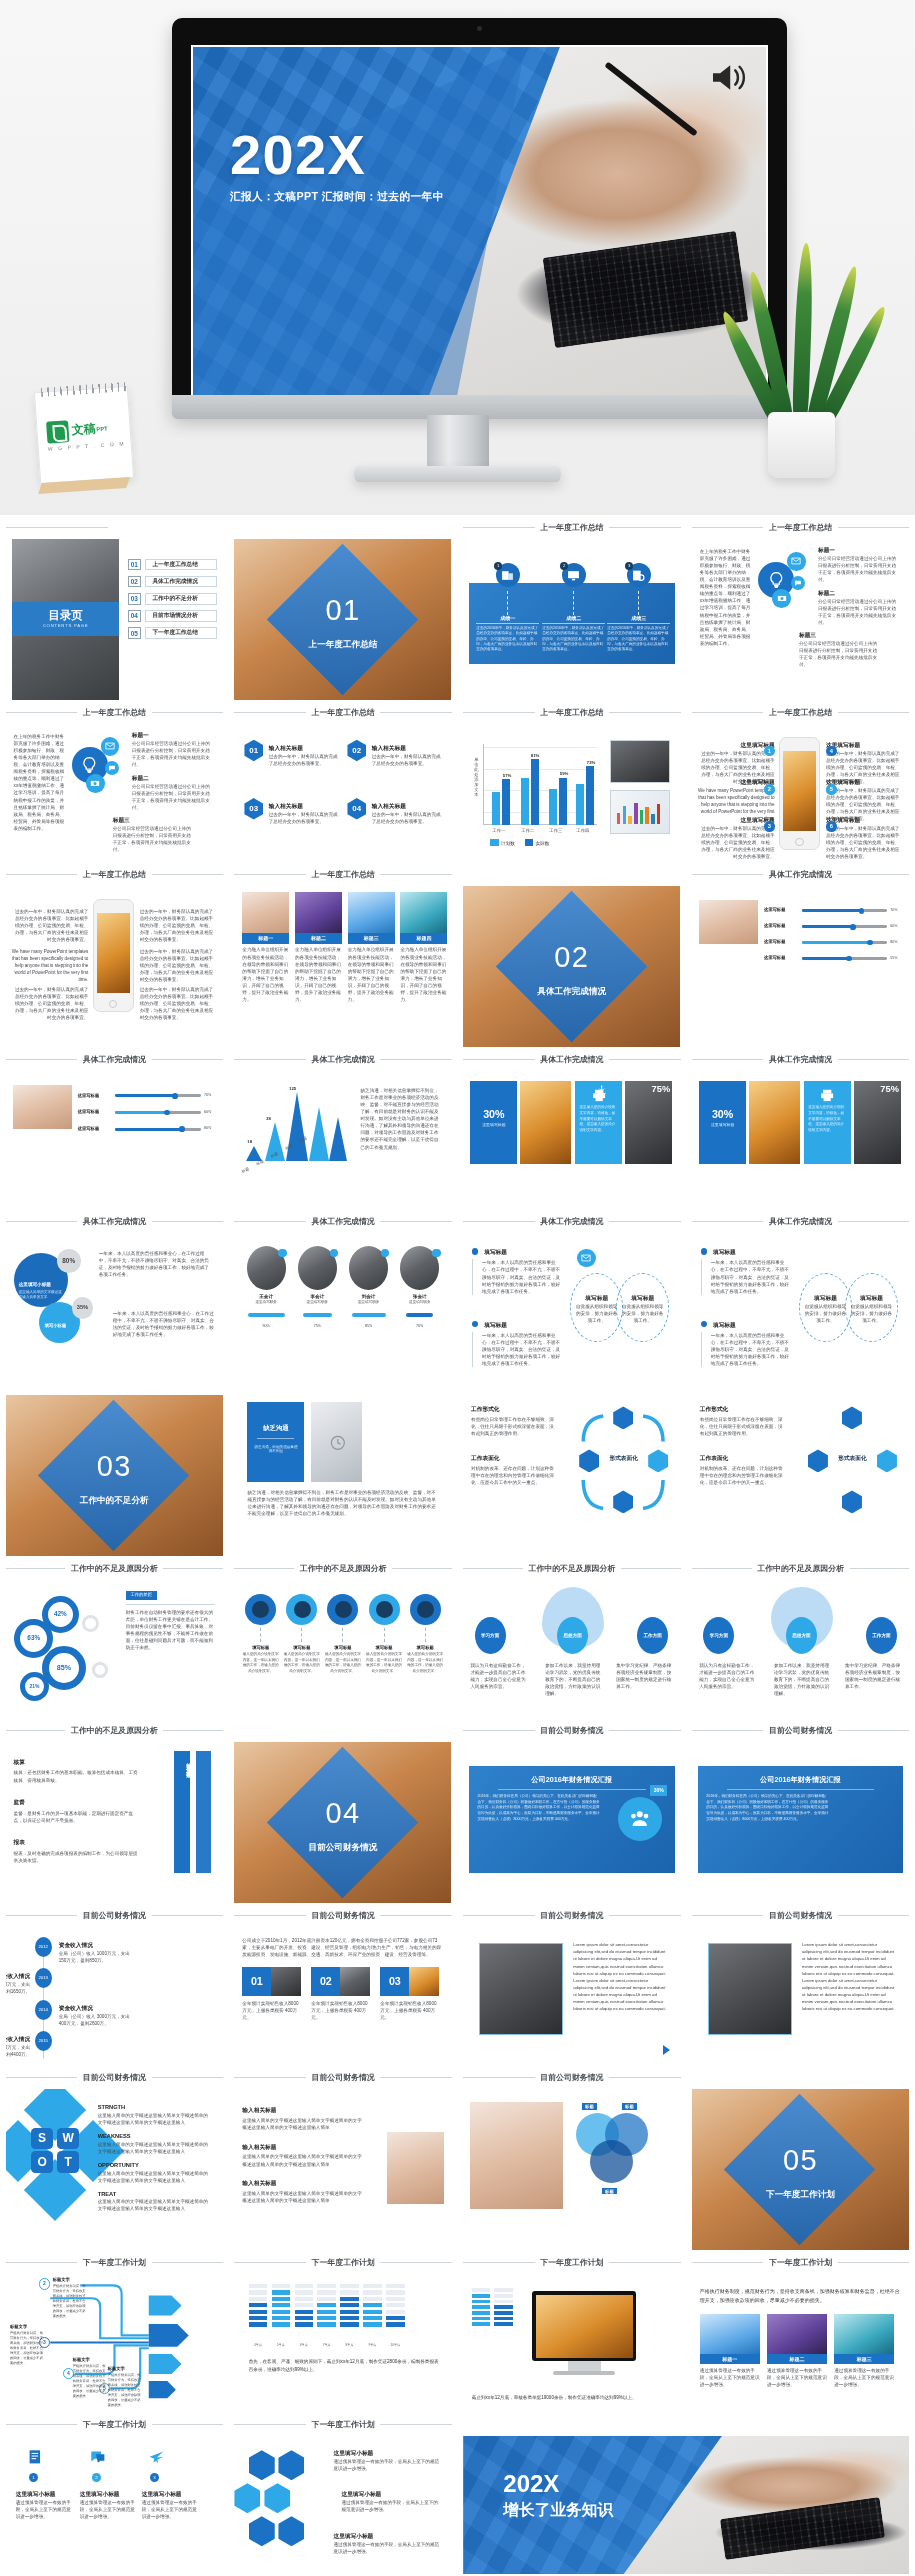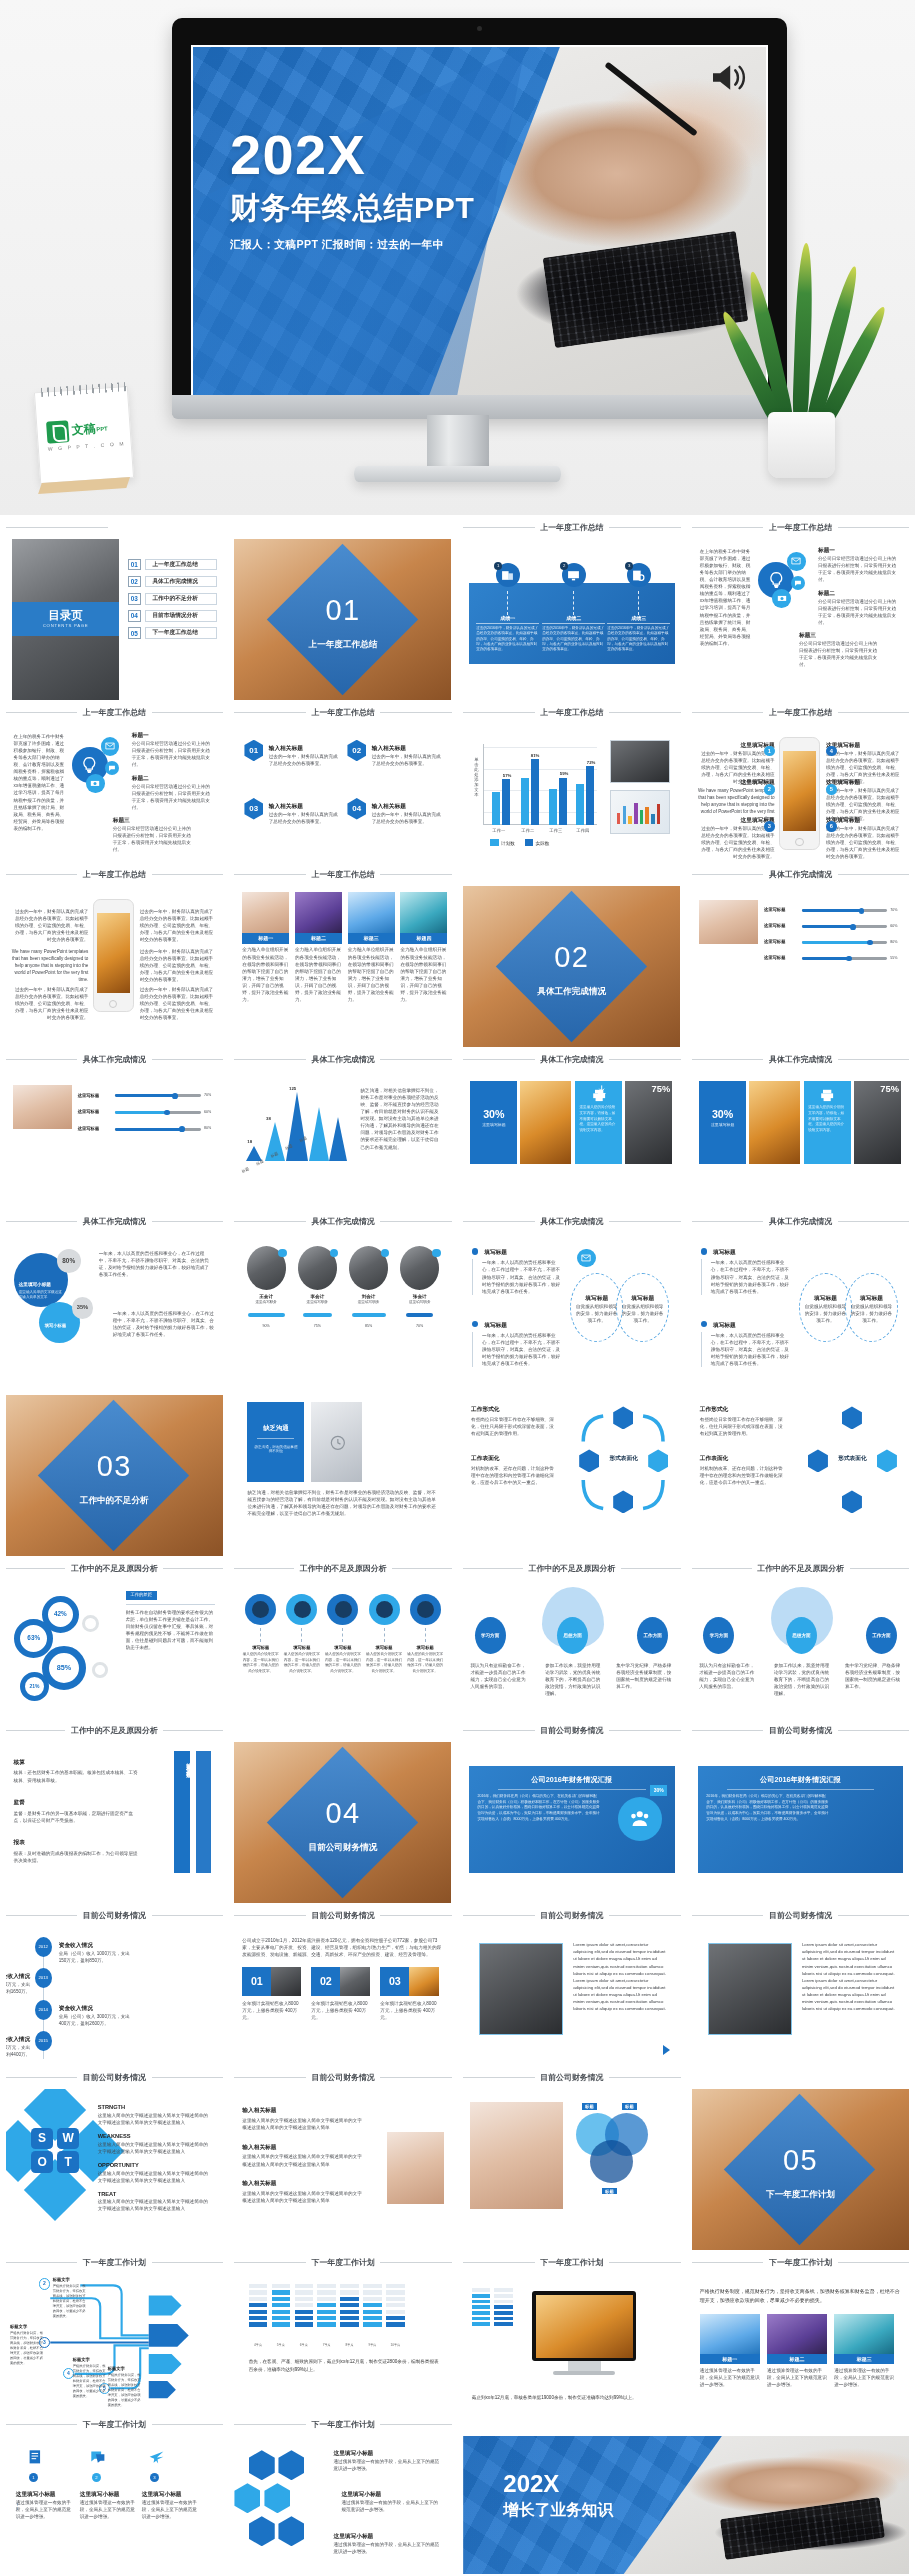--- a/index.html
+++ b/index.html
@@ -153,21 +153,20 @@
           <div class="kb-keys"></div>
         </div>
         <div class="blue-wedge"></div>
         <div class="blue-wedge2"></div>
         <svg class="spk" viewBox="0 0 54 46">
           <path d="M4 17h10L28 6v34L14 29H4z" fill="#1a1a1a"></path>
           <path d="M35 13c5 5 5 15 0 20M41 8c8 8 8 22 0 30" stroke="#1a1a1a" stroke-width="3.4" fill="none" stroke-linecap="round"></path>
         </svg>
         <div class="hero-txt">
           <div class="hero-year">202X</div>
-          <div class="hero-sub">财务年终总结PPT</div>
           <div class="hero-by">汇报人：文稿PPT  汇报时间：过去的一年中</div>
         </div>
       </div>
     </div>
   </div>
   <div class="bezel-chin"></div>
   <div class="stand-neck"></div>
   <div class="stand-base"></div>
 
   <div class="plant">

